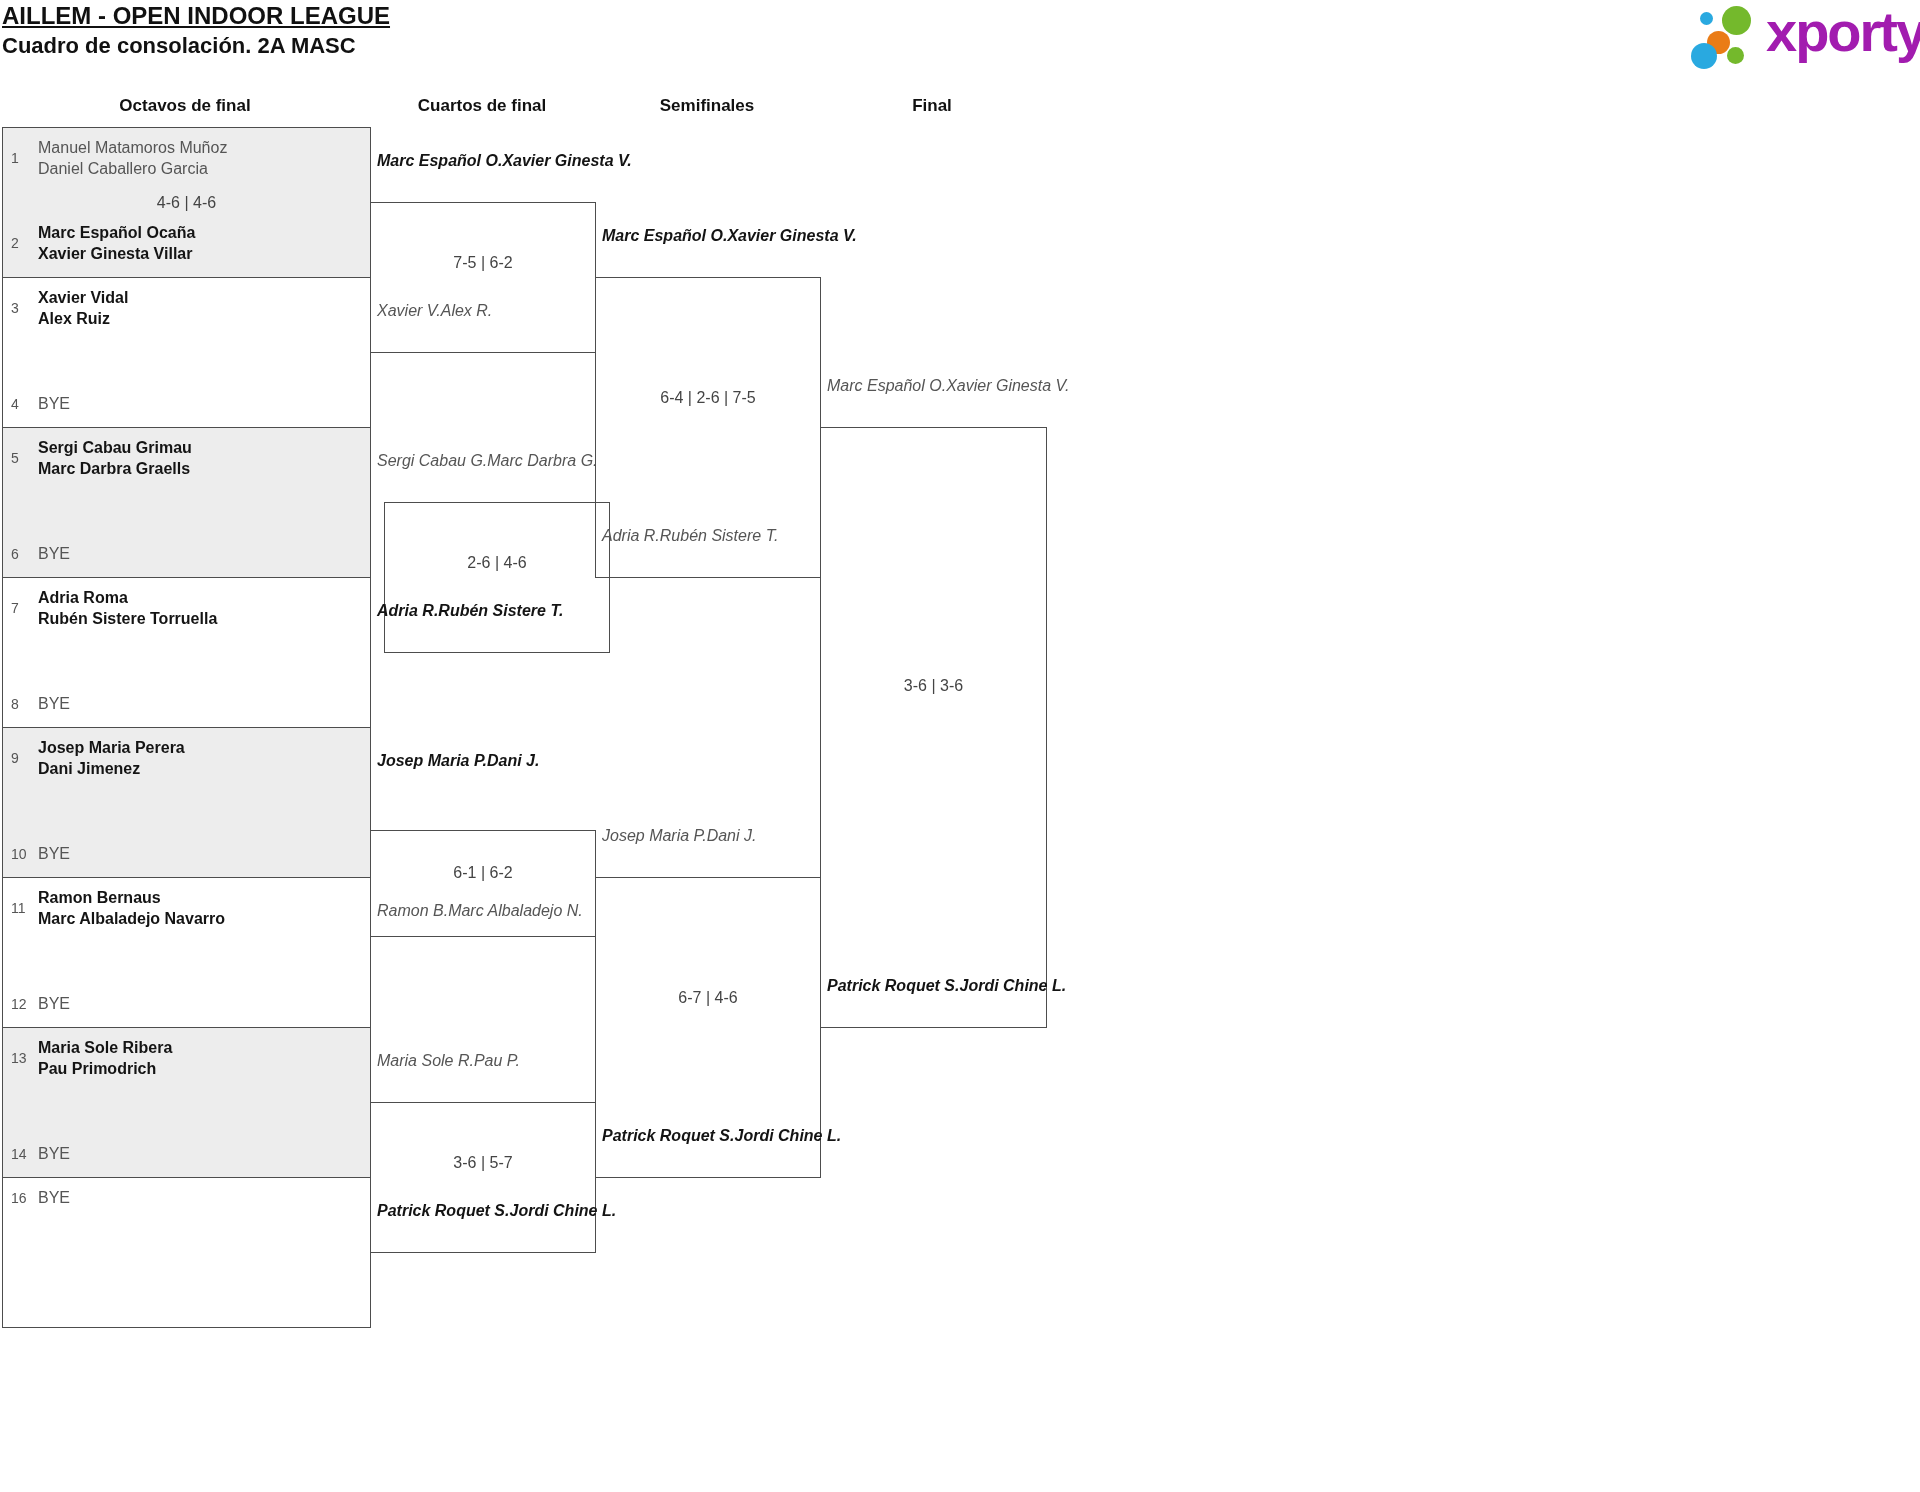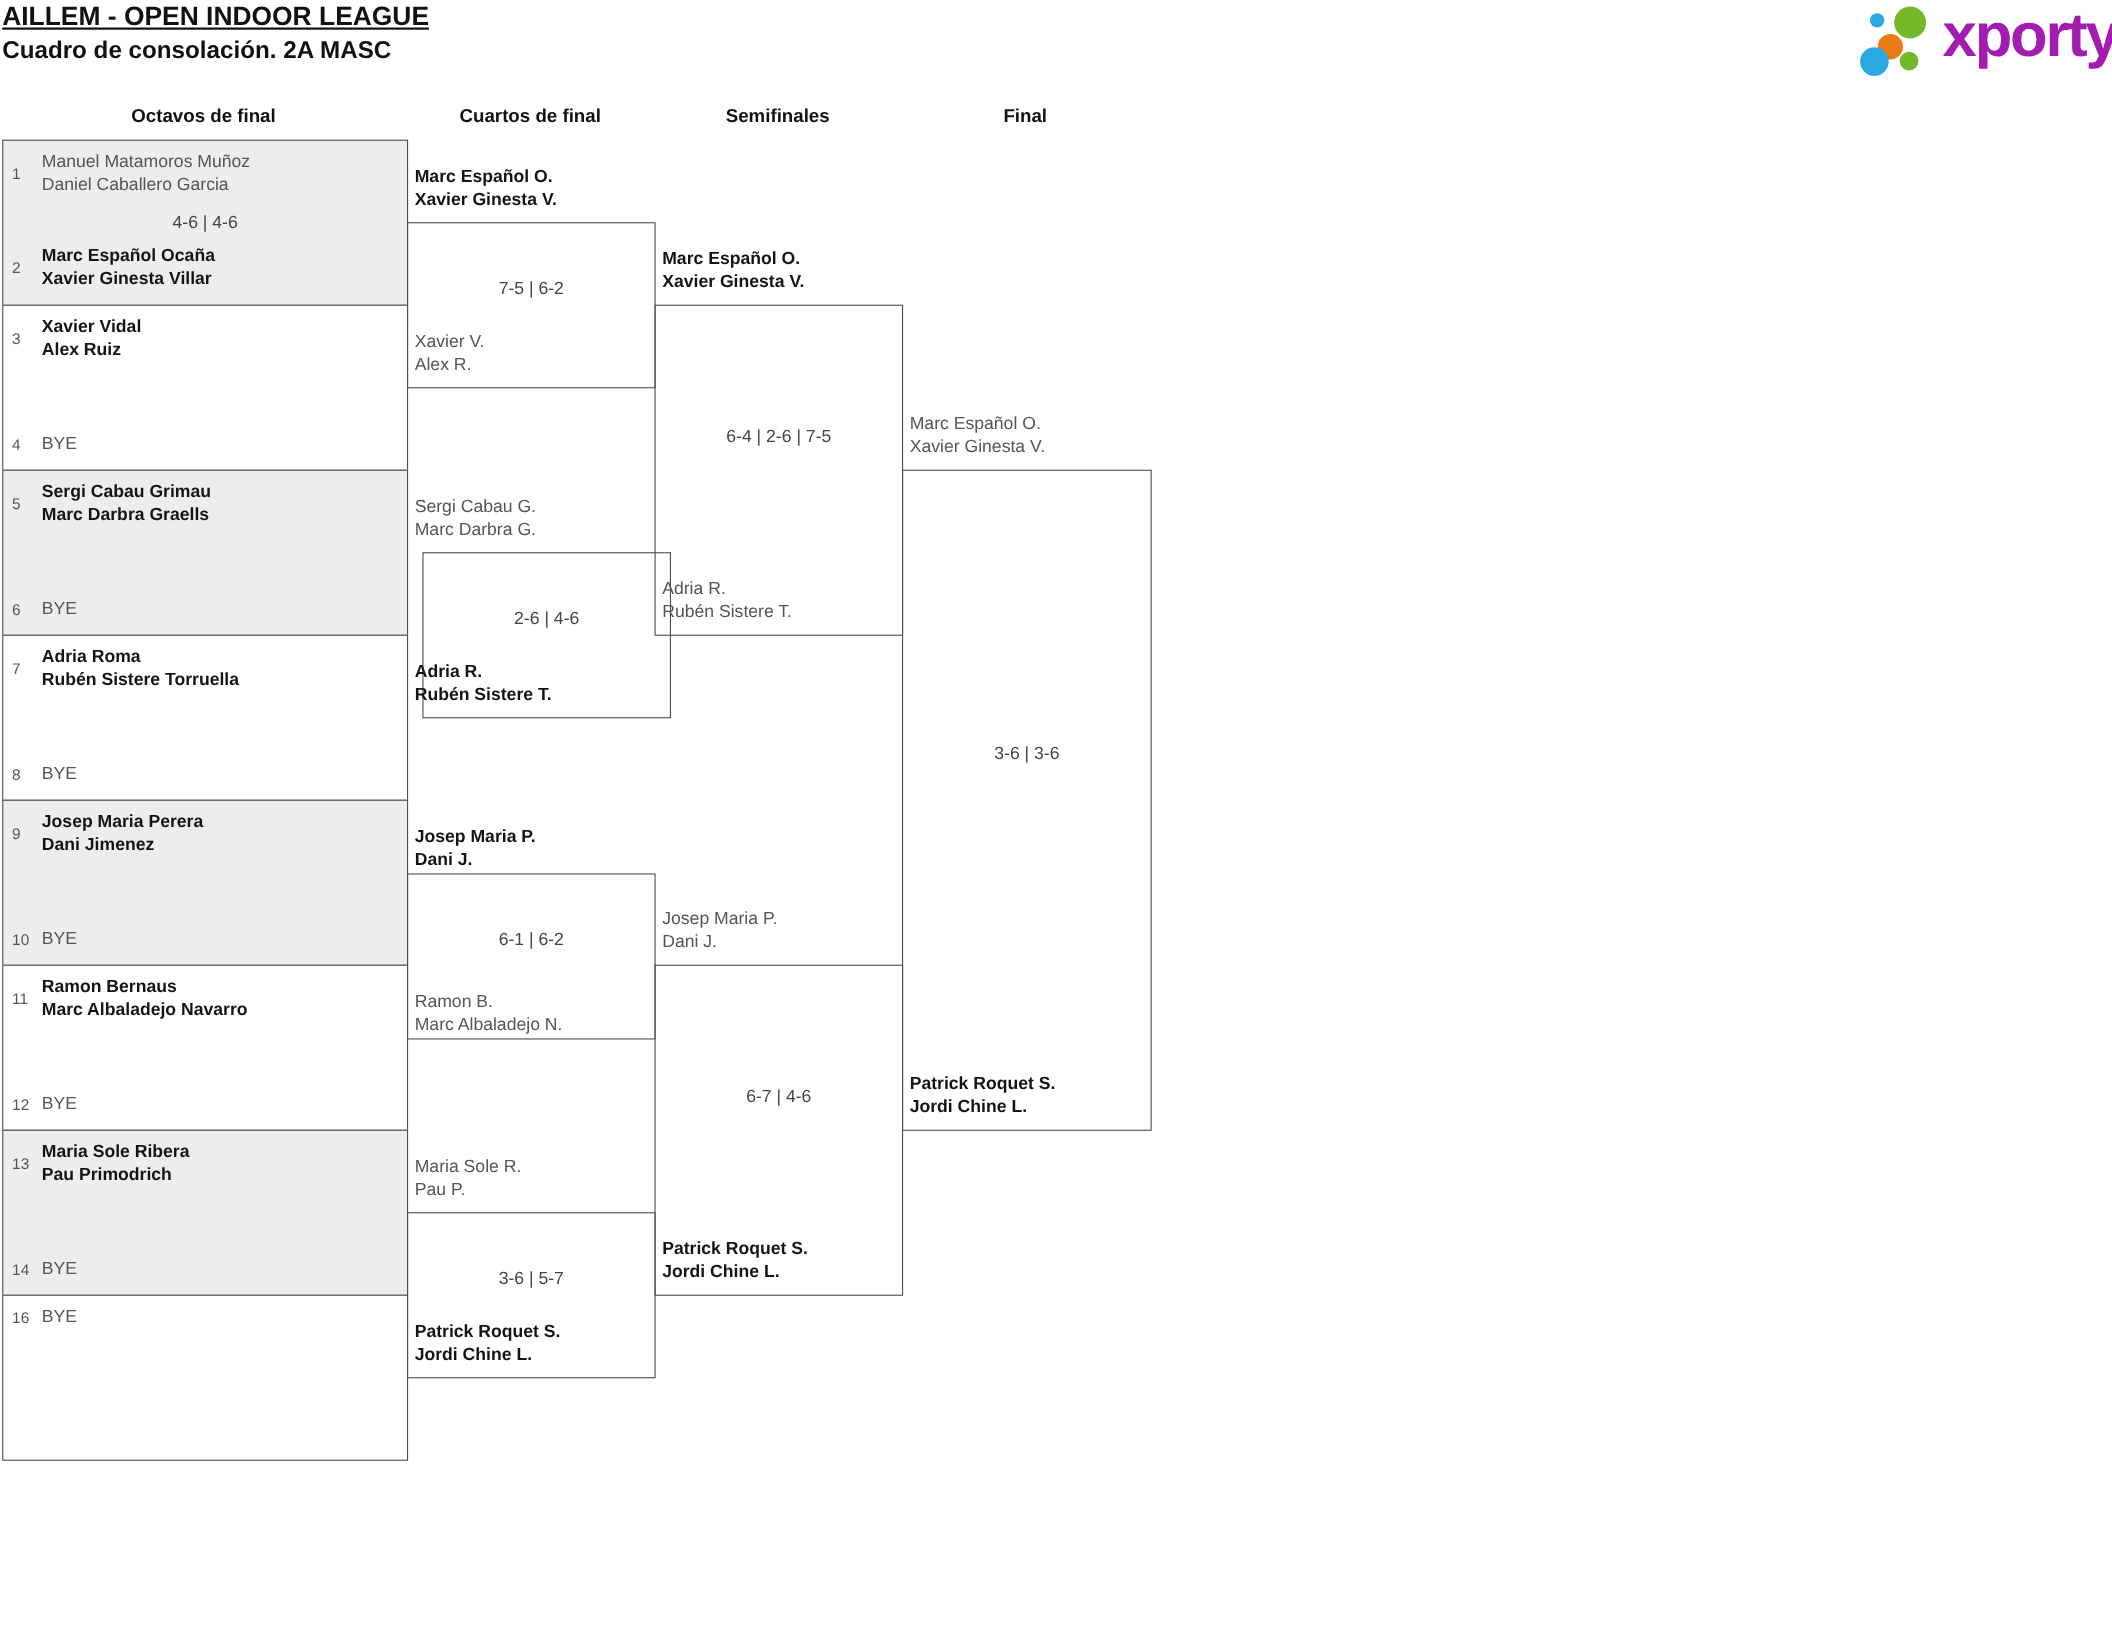--- a/index.html
+++ b/index.html
@@ -21,21 +21,21 @@
   .tnames{display:flex;flex-direction:column;}
   .tnames span{font-size:16px;line-height:21px;color:#555;white-space:nowrap;}
   .tnames.b span{font-weight:700;color:#141414;}
   .oscore{position:absolute;left:0;right:0;top:50%;transform:translateY(-50%);
           text-align:center;font-size:16px;color:#444;}
   
   .cbox{border:1px solid #4d4d4d;box-sizing:border-box;background:transparent;}
   .cscore{position:absolute;left:0;right:0;top:40%;transform:translateY(-50%);
           text-align:center;font-size:16px;color:#444;}
   
-  .clabel{position:absolute;display:flex;flex-direction:column;}
+  .clabel{position:absolute;display:flex;font-style:italic;}
   .clabel span{font-size:16px;line-height:21px;color:#555;white-space:nowrap;}
   .clabel.b span{font-weight:700;color:#141414;}
   
   .logo{left:1690px;top:0;width:230px;height:72px;}
   .dot{position:absolute;border-radius:50%;}
   .wordmark{position:absolute;left:76px;top:0;height:66px;line-height:64px;
             font-size:56px;font-weight:700;letter-spacing:-2px;color:#a21caf;}
 </style>
 </head>
 <body>
@@ -211,21 +211,21 @@
 </div>
 <div class="clabel" style="left:377px;top:450px;">
     <span>Sergi Cabau G.</span>
     <span>Marc Darbra G.</span>
   </div>
 <div class="clabel b" style="left:377px;top:600px;">
     <span>Adria R.</span>
     <span>Rubén Sistere T.</span>
   </div>
 
-<div class="abs cbox" style="left:370px;top:794px;width:226px;height:151px;">
+<div class="abs cbox" style="left:370px;top:830px;width:226px;height:107px;">
   <div class="cscore">6-1 | 6-2</div>
 </div>
 <div class="clabel b" style="left:377px;top:750px;">
     <span>Josep Maria P.</span>
     <span>Dani J.</span>
   </div>
 <div class="clabel" style="left:377px;top:900px;">
     <span>Ramon B.</span>
     <span>Marc Albaladejo N.</span>
   </div>

